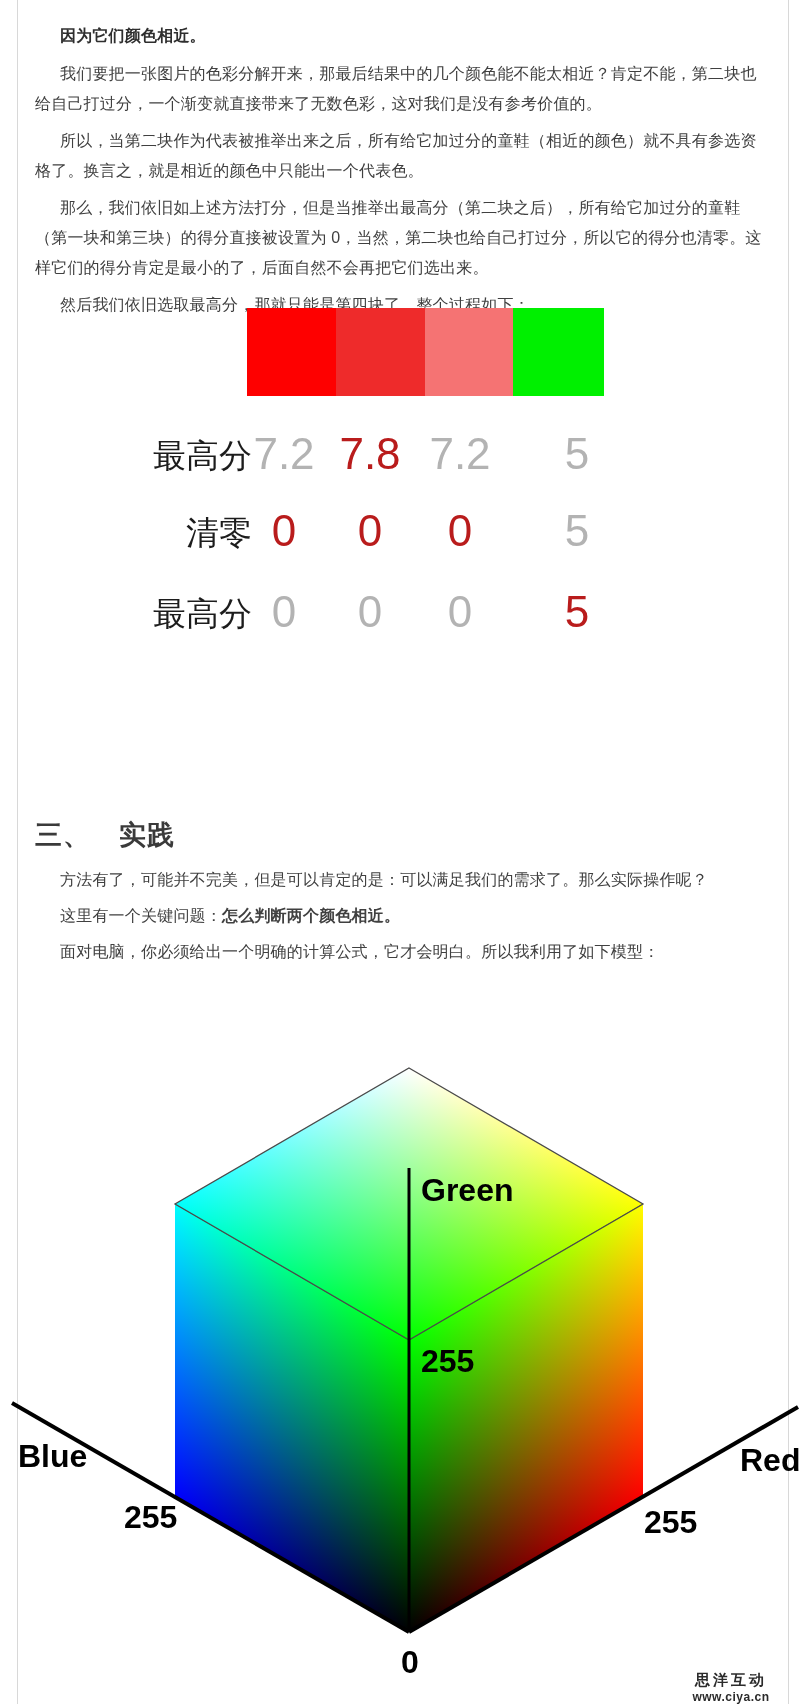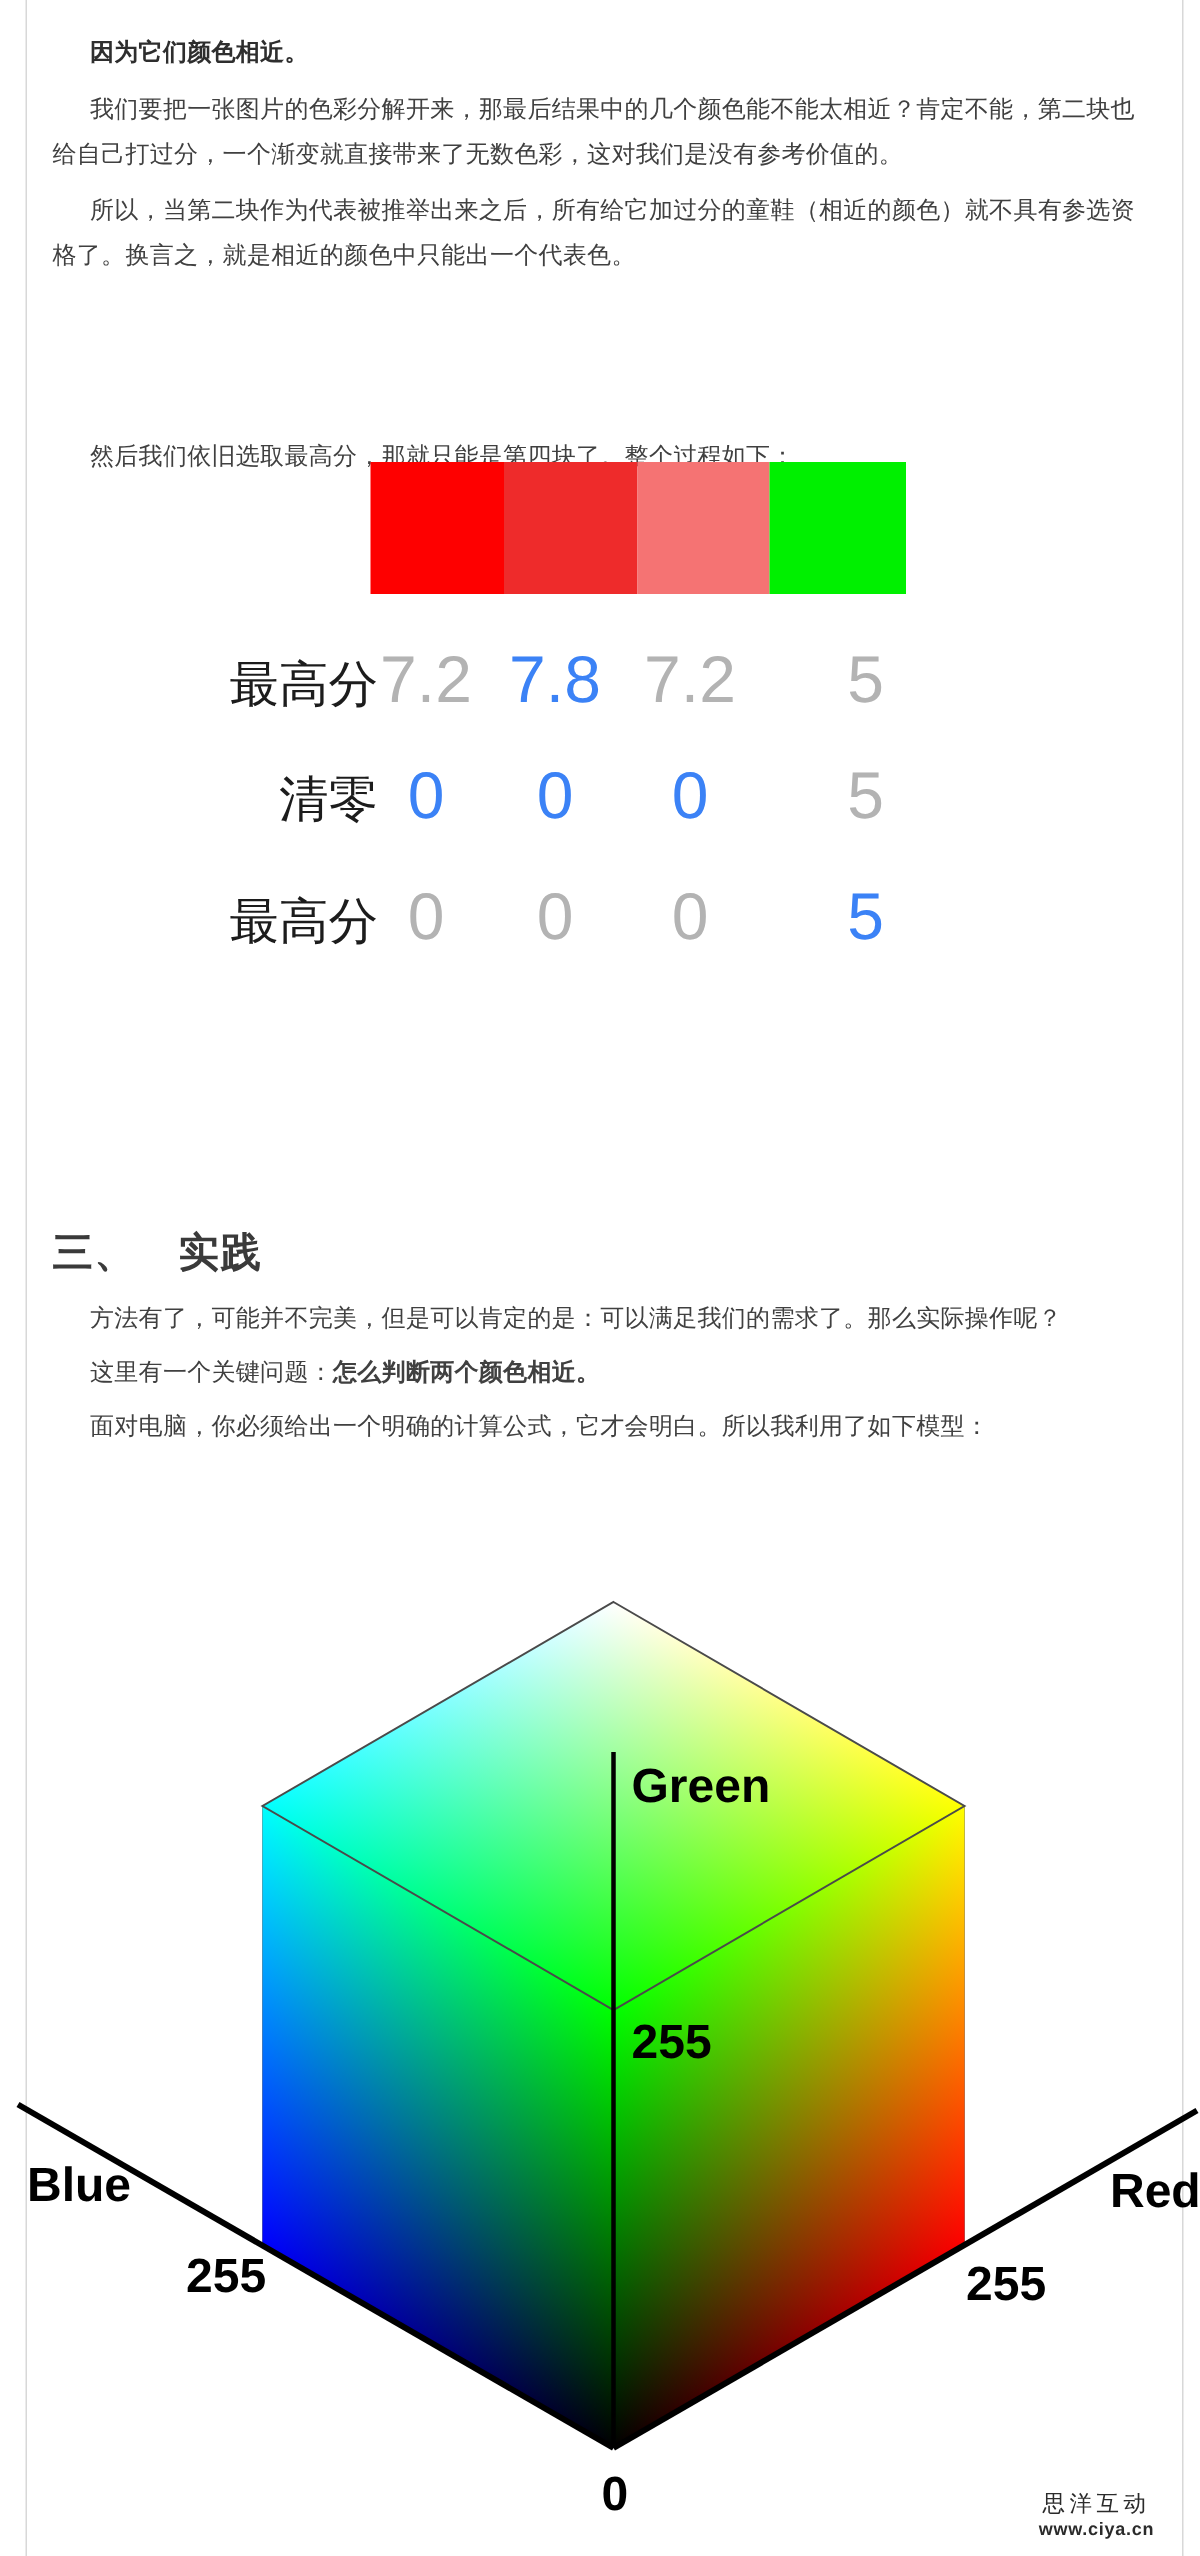--- a/index.html
+++ b/index.html
@@ -10,21 +10,21 @@
   .para{position:absolute;left:35px;width:732px;font-size:16px;line-height:30px;
     color:#404040;text-indent:25px;letter-spacing:0.2px;}
   .para.bold{font-weight:bold;color:#2e2e2e;}
   .h2{position:absolute;left:35px;font-size:27px;color:#3a3a3a;letter-spacing:1px;}
   
   .bar{position:absolute;left:247px;top:308px;width:357px;height:88px;display:flex;}
   .bar .seg{height:100%;}
   .score-label{position:absolute;width:132px;text-align:right;font-size:33px;color:#1c1c1c;line-height:44px;}
   .score-val{position:absolute;width:86px;text-align:center;font-size:44px;line-height:44px;}
   [data-tone="gray"]{color:#b3b3b3;}
-  [data-tone="red"]{color:#3b82f6;}
+  [data-tone="red"]{color:#b91c1c;}
   
   .face{position:absolute;}
   .face.top{left:175px;top:1068px;width:468px;height:272px;
     clip-path:polygon(50% 0,100% 50%,50% 100%,0 50%);
     background-image:linear-gradient(to bottom right,#0000ff 25%,#000 75%),
                      linear-gradient(to bottom left,#ff0000 25%,#000 75%),
                      linear-gradient(#00ff00,#00ff00);
     background-blend-mode:screen;}
   .face.left{left:175px;top:1204px;width:234px;height:292px;
     transform-origin:0 0;transform:skewY(30.2deg);
@@ -34,32 +34,33 @@
   .face.right{left:409px;top:1340px;width:234px;height:292px;
     transform-origin:0 0;transform:skewY(-30.2deg);
     background-image:linear-gradient(to right,#000,#ff0000),
                      linear-gradient(to bottom,#00ff00,#000);
     background-blend-mode:screen;}
   .cube-label{position:absolute;font-size:32px;color:#000;white-space:nowrap;font-weight:bold;}
   svg.lines{position:absolute;left:0;top:0;pointer-events:none;}
   
   .watermark{position:absolute;left:686px;top:1660px;width:90px;text-align:center;color:#2b2b2b;
     text-shadow:-1px 0 #fff,1px 0 #fff,0 -1px #fff,0 1px #fff,1px 1px #fff,-1px -1px #fff;}
-  .watermark .l1{font-size:15px;font-weight:normal;letter-spacing:3px;}
+  .watermark .l1{font-size:15px;font-weight:bold;letter-spacing:3px;margin-top:11px;}
   .watermark .l2{font-size:12px;font-weight:bold;letter-spacing:0.5px;}
 </style>
 </head>
 <body>
 
 <div id="page">
   <div id="content-frame"></div>
 
   <p class="para bold" style="top:5px">因为它们颜色相近。</p>
   <p class="para" style="top:43px">我们要把一张图片的色彩分解开来，那最后结果中的几个颜色能不能太相近？肯定不能，第二块也给自己打过分，一个渐变就直接带来了无数色彩，这对我们是没有参考价值的。</p>
   <p class="para" style="top:110px">所以，当第二块作为代表被推举出来之后，所有给它加过分的童鞋（相近的颜色）就不具有参选资格了。换言之，就是相近的颜色中只能出一个代表色。</p>
+  <p class="para" style="top:177px">那么，我们依旧如上述方法打分，但是当推举出最高分（第二块之后），所有给它加过分的童鞋（第一块和第三块）的得分直接被设置为 0，当然，第二块也给自己打过分，所以它的得分也清零。这样它们的得分肯定是最小的了，后面自然不会再把它们选出来。</p>
   <p class="para" style="top:274px">然后我们依旧选取最高分，那就只能是第四块了。整个过程如下：</p>
 
   <div class="bar">
     <div class="seg" style="width: 89px; background: rgb(254, 0, 0);"></div>
     <div class="seg" style="width: 89px; background: rgb(238, 43, 43);"></div>
     <div class="seg" style="width: 88px; background: rgb(245, 115, 115);"></div>
     <div class="seg" style="width: 91px; background: rgb(0, 240, 0);"></div>
   </div>
 
   <span class="score-label" style="left:120px;top:434px">最高分</span>

